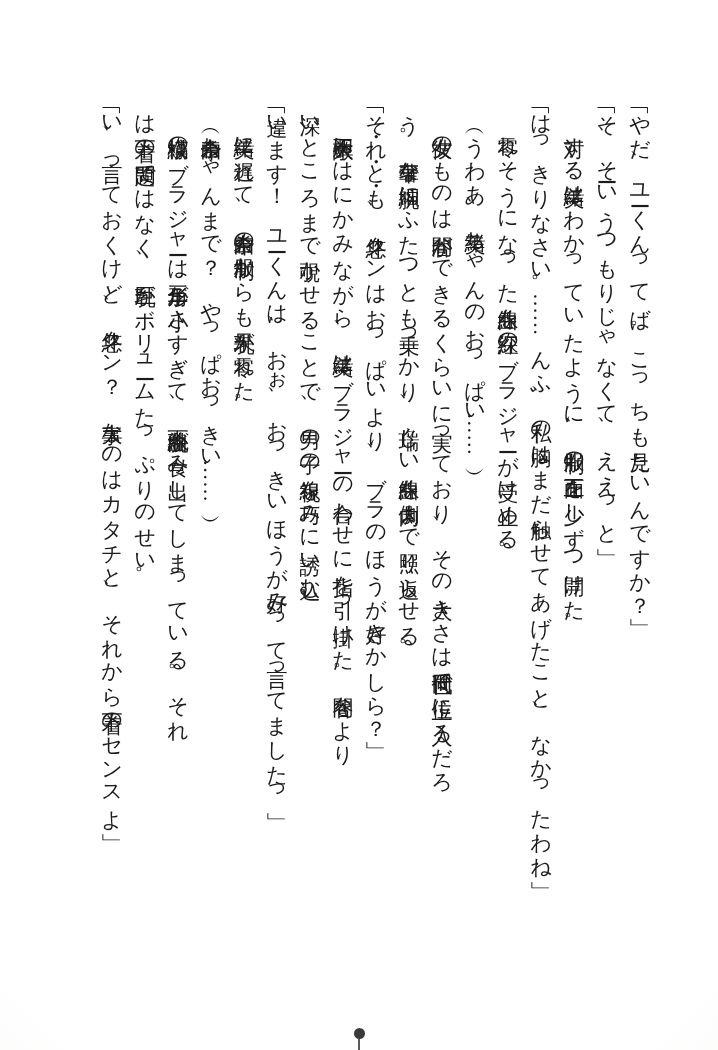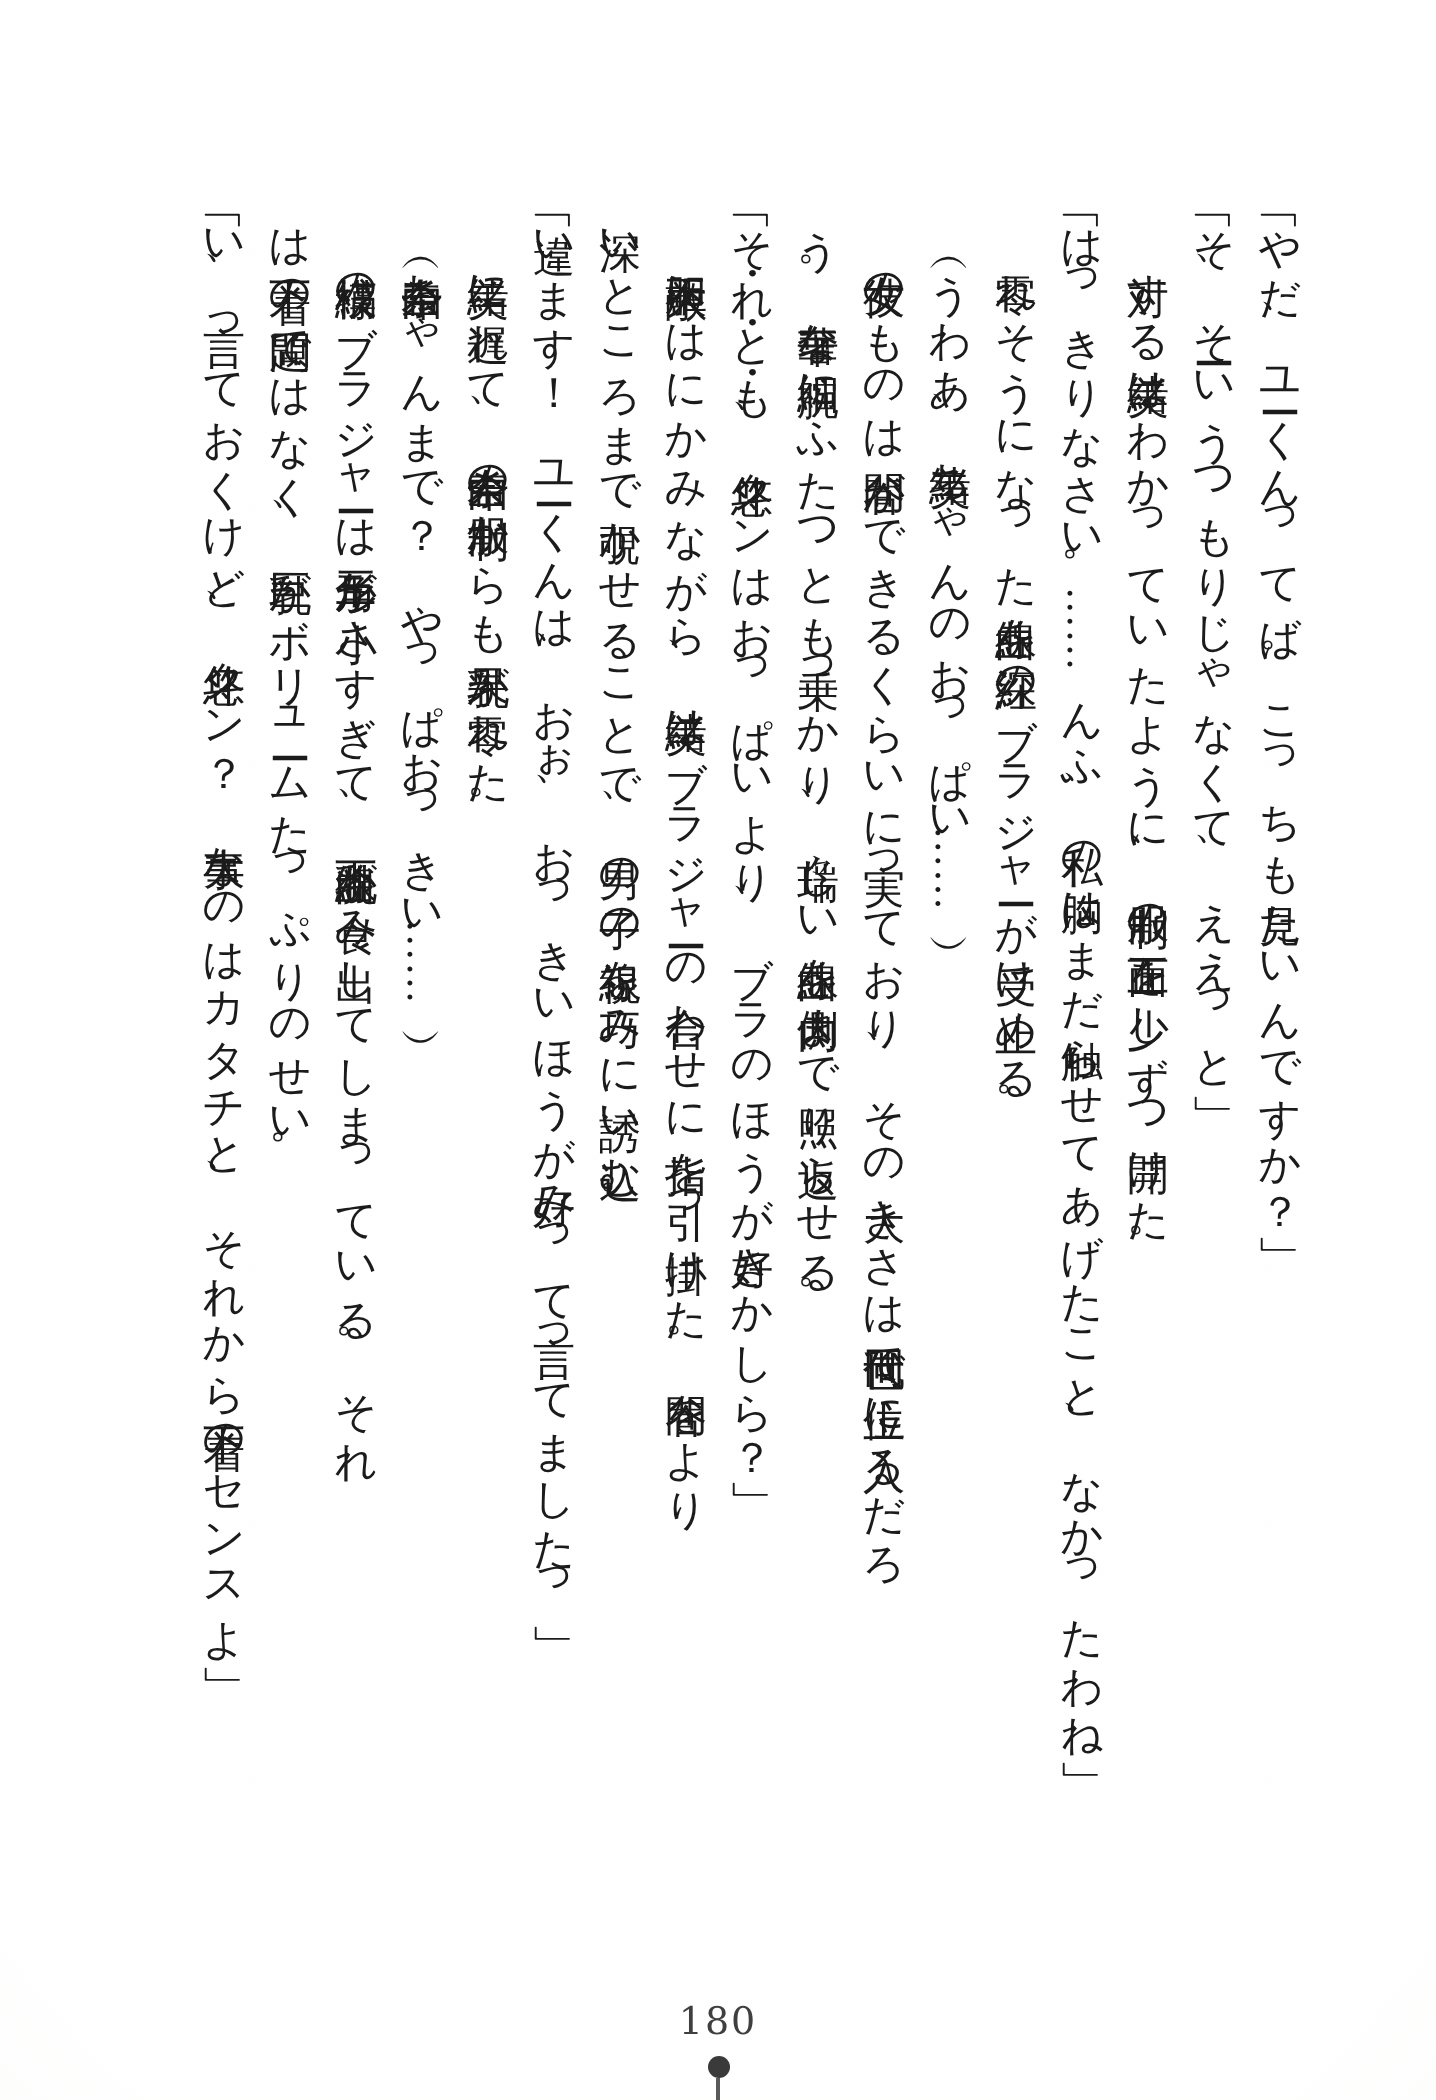--- a/index.html
+++ b/index.html
@@ -91,20 +91,19 @@
       <p class="line">　大胆不敵にはにかみながら、美緒はブラジャーの合わせに指を引っ掛けた。谷間をより</p>
       <p class="line">深いところまで覗かせることで、男の子の視線を巧みに誘い込む。</p>
       <p class="line">「違います！　ユーくんは、おぉ、おっきいほうが好みって言ってましたっ」</p>
       <p class="line">　美緒に遅れて、由希奈の制服からも乳果が零れた。</p>
       <p class="line">　（由希奈ちゃんまで？　やっぱおっきい……）</p>
       <p class="line">　縞模様のブラジャーは三角形が小さすぎて、下乳曲線が食み出してしまっている。それ</p>
       <p class="line">は下着の問題ではなく、巨乳がボリュームたっぷりのせい。</p>
       <p class="line">「い、言っておくけど、悠斗クン？　大事なのはカタチと、それから下着のセンスよ」</p>
     </div>
 
-  <div class="page-number">180</div>
 
   <div class="binding-mark">
     <div class="dot"></div>
     <div class="stem"></div>
   </div>
 
 </div>
 
 </body></html>

